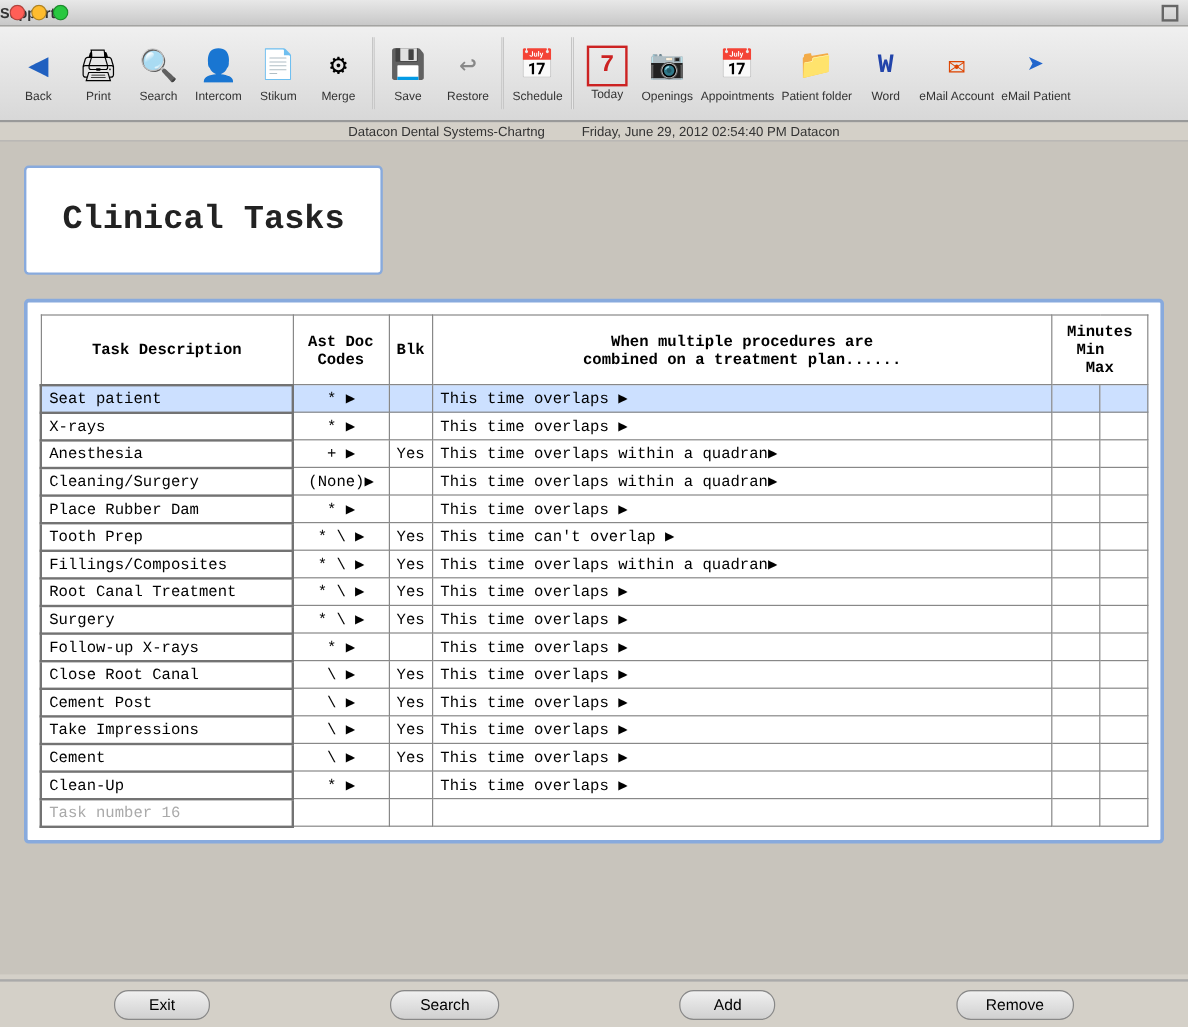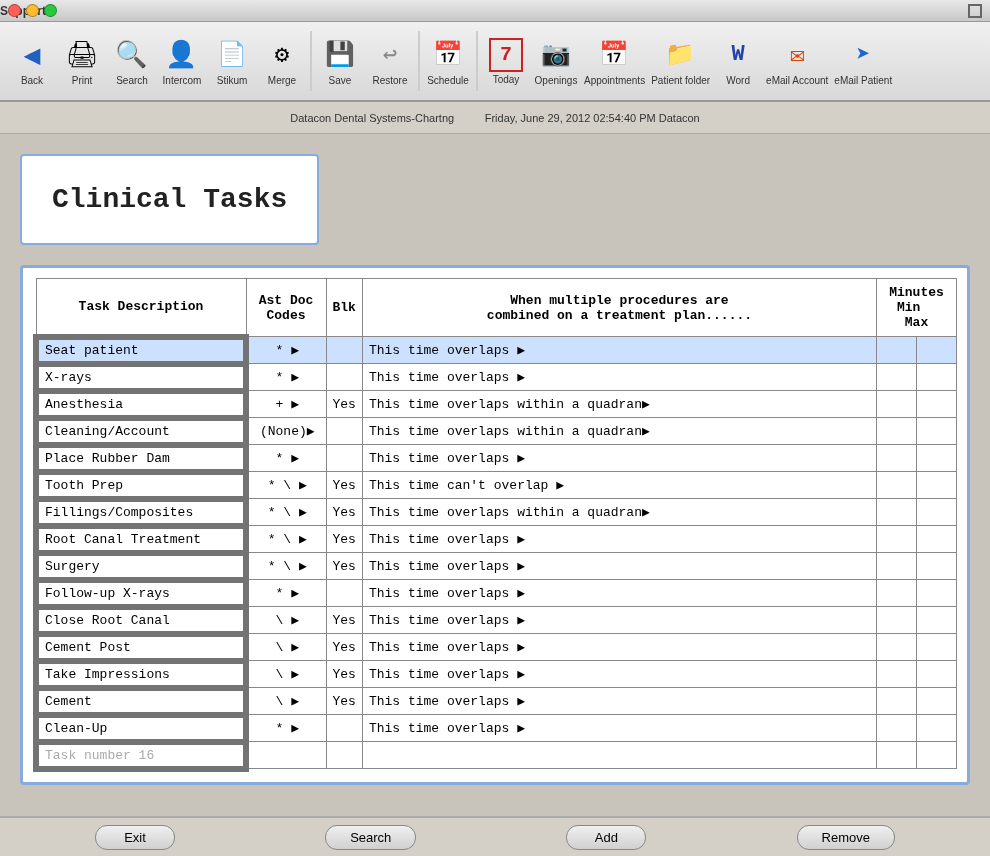--- a/index.html
+++ b/index.html
@@ -95,21 +95,21 @@
       margin-top: 2px;
       text-align: center;
     }
 
     
     .icon-back { color: #2060c0; font-size: 28px; }
 
     
     .status-bar {
       width: 100%;
-      height: 32px;
+      height: 16px;
       background: #d4d0c8;
       border-bottom: 1px solid #aaa;
       display: flex;
       align-items: center;
       justify-content: center;
       font-family: Arial, sans-serif;
       font-size: 11px;
       color: #333;
     }
 
@@ -162,21 +162,21 @@
       background: white;
       font-weight: bold;
       vertical-align: middle;
     }
     .tasks-table td {
       border: 1px solid #ccc;
       padding: 3px 6px;
       vertical-align: middle;
     }
     .tasks-table td.task-name {
-      border: 6px solid #737373;
+      border: 2px solid #737373;
       min-width: 200px;
     }
     .tasks-table td.ast-doc {
       border: 1px solid #888;
       text-align: center;
       white-space: nowrap;
     }
     .tasks-table td.blk {
       border: 1px solid #888;
       text-align: center;
@@ -382,21 +382,21 @@
           </tr>
           <tr>
             <td class="task-name">Anesthesia</td>
             <td class="ast-doc">+ ▶</td>
             <td class="blk">Yes</td>
             <td class="overlap">This time overlaps within a quadran▶</td>
             <td class="min-col"></td>
             <td class="max-col"></td>
           </tr>
           <tr>
-            <td class="task-name">Cleaning/Account</td>
+            <td class="task-name">Cleaning/Surgery</td>
             <td class="ast-doc">(None)▶</td>
             <td class="blk"></td>
             <td class="overlap">This time overlaps within a quadran▶</td>
             <td class="min-col"></td>
             <td class="max-col"></td>
           </tr>
           <tr>
             <td class="task-name">Place Rubber Dam</td>
             <td class="ast-doc">* ▶</td>
             <td class="blk"></td>

